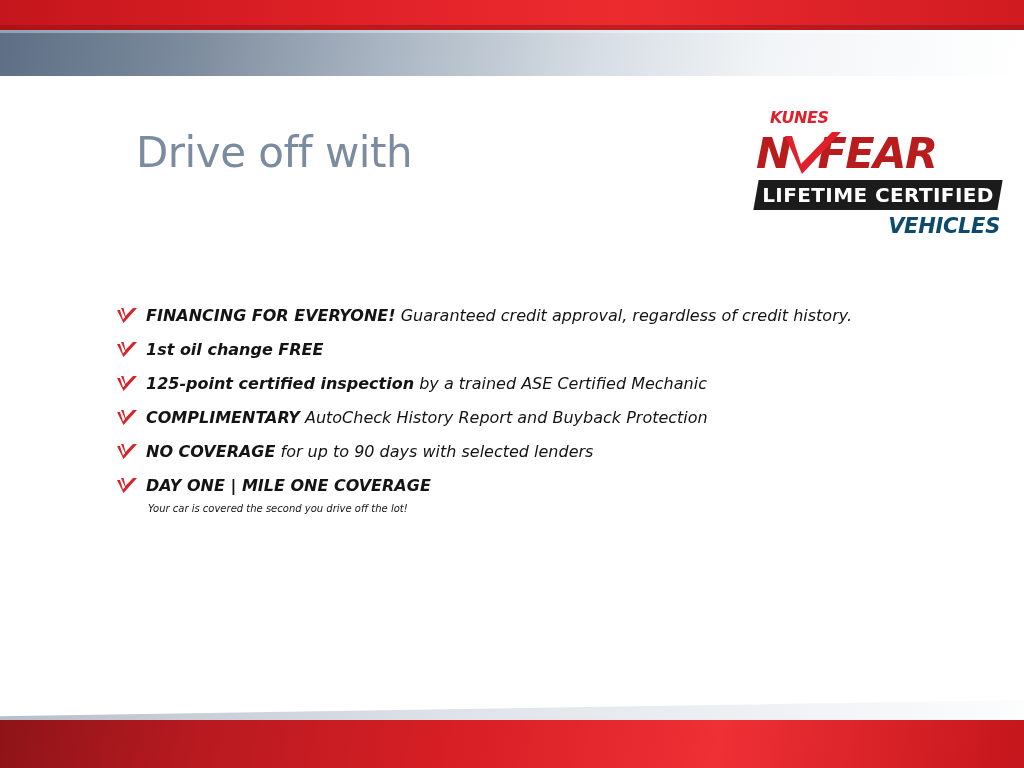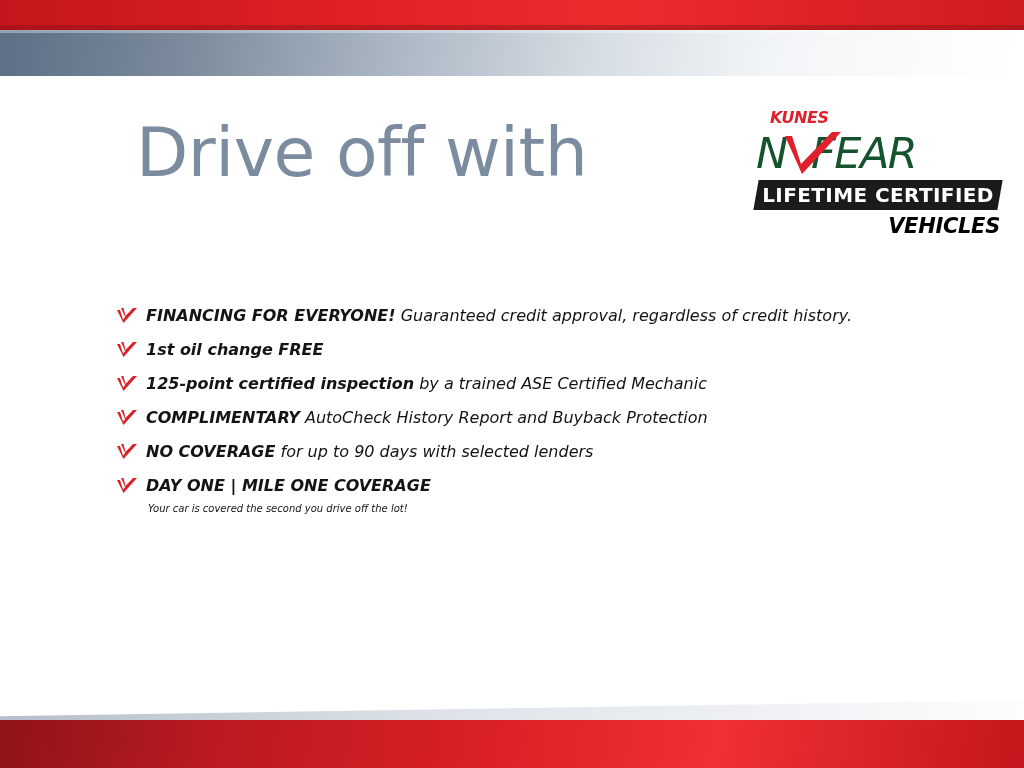--- a/index.html
+++ b/index.html
@@ -81,21 +81,21 @@
 
   
   .headline {
     position: absolute;
     left: 136px;
     top: 122px;
     width: 640px;
   }
   .headline .line1 {
     font-family: "DejaVu Sans", sans-serif;
-    font-size: 68px;
+    font-size: 42px;
     line-height: 62px;
     font-weight: 400;
     color: #7c8ca0;
     letter-spacing: -0.5px;
   }
   .headline .line2 {
     font-family: "DejaVu Sans", sans-serif;
     font-size: 62px;
     line-height: 70px;
     font-weight: 700;
@@ -123,25 +123,25 @@
     font-style: italic;
     font-size: 16px;
     color: #e0202a;
     letter-spacing: -0.4px;
   }
   .logo-nofear {
     position: absolute;
     left: 0px;
     top: 22px;
     font-family: "DejaVu Sans", sans-serif;
-    font-weight: 400;
+    font-weight: 700;
     font-style: italic;
     font-size: 43px;
     line-height: 46px;
-    color: #14532d;
+    color: #b91c1c;
     letter-spacing: -1.5px;
     text-align: right;
   }
   .logo-check {
     position: absolute;
     left: 26px;
     top: 22px;
     width: 62px;
     height: 52px;
     pointer-events: none;
@@ -167,21 +167,21 @@
     letter-spacing: 0.4px;
   }
   .logo-vehicles {
     position: absolute;
     right: 6px;
     top: 106px;
     font-family: "DejaVu Sans", sans-serif;
     font-weight: 700;
     font-style: italic;
     font-size: 21px;
-    color: #000000;
+    color: #0c4a6e;
     letter-spacing: -0.3px;
   }
 
   
   .bullets {
     position: absolute;
     left: 116px;
     top: 306px;
     width: 800px;
   }

